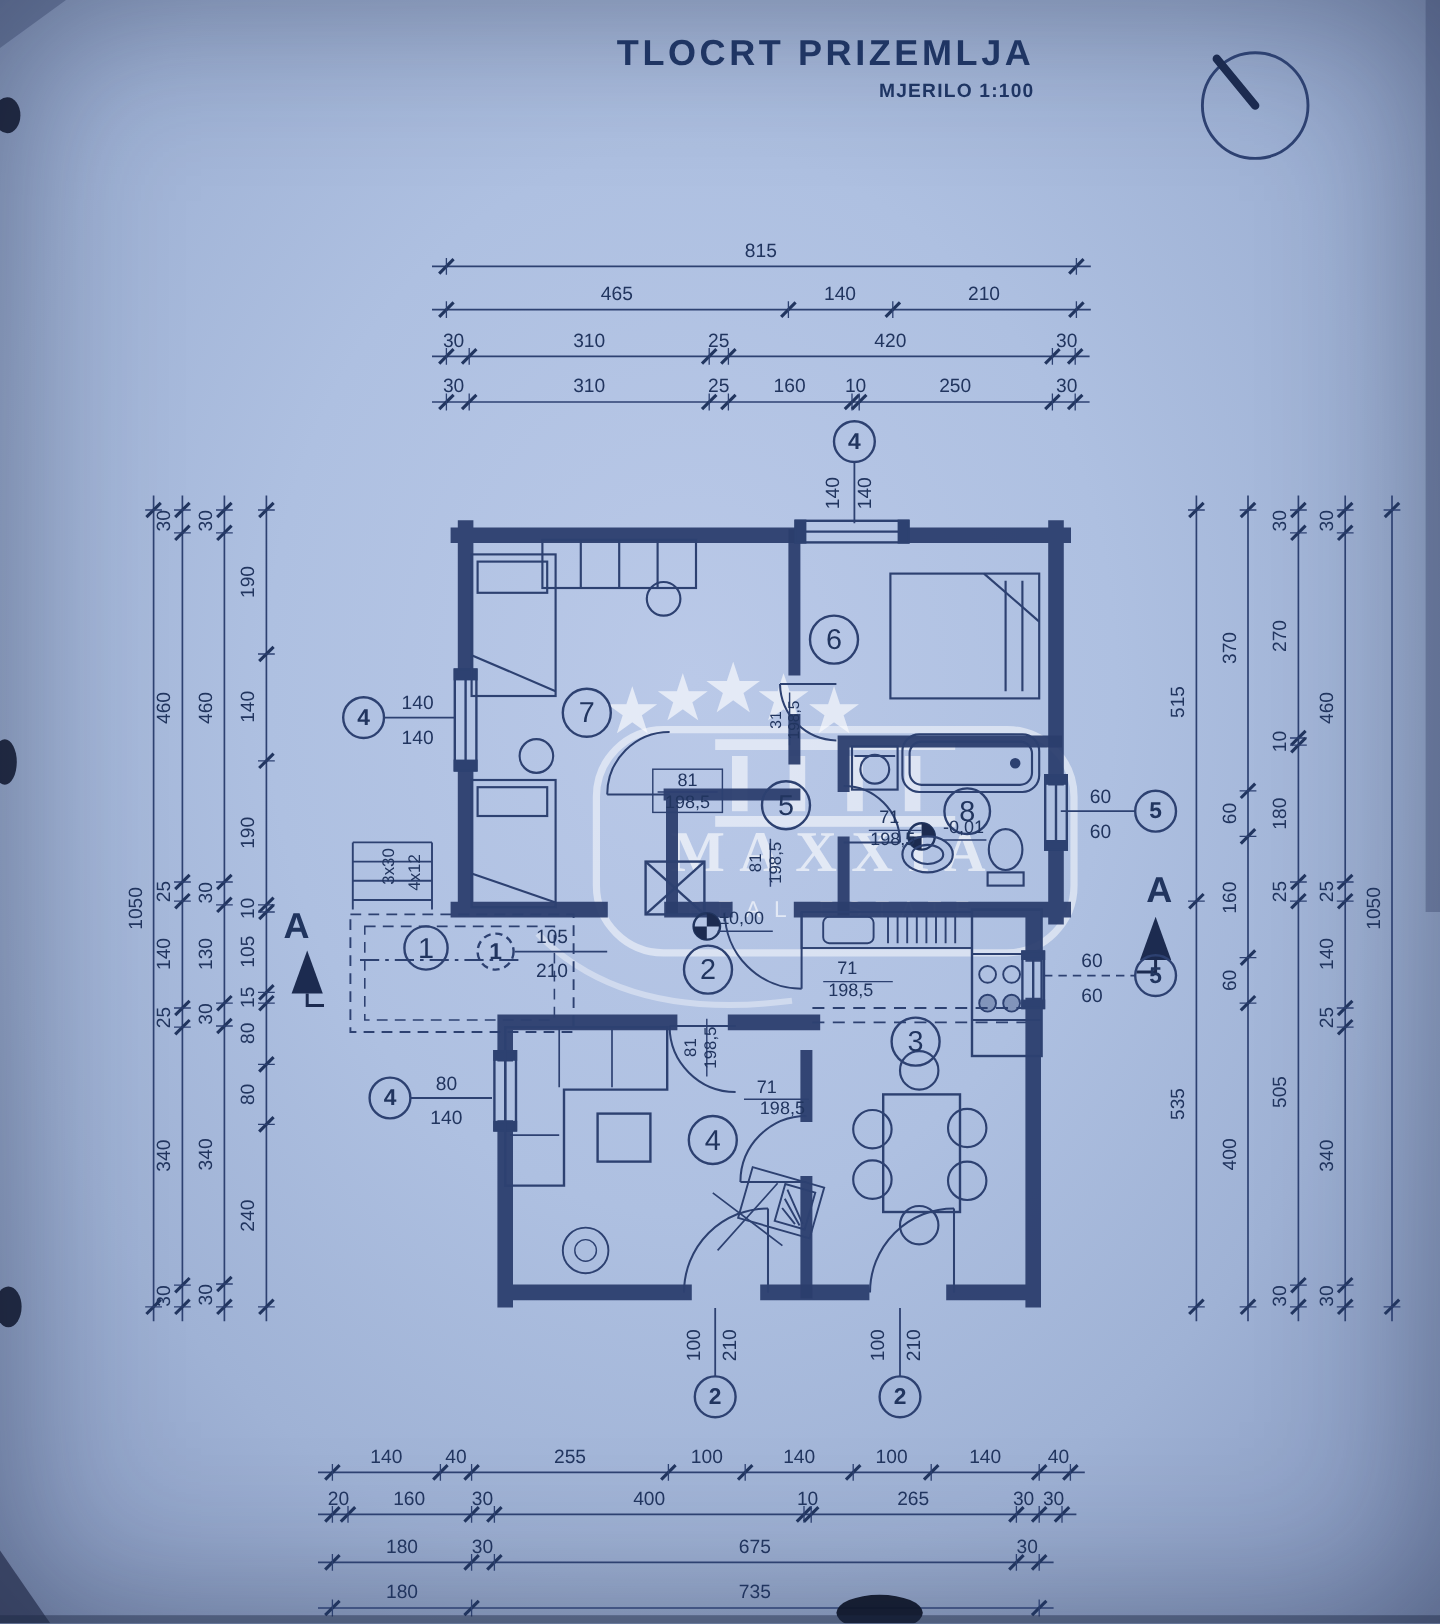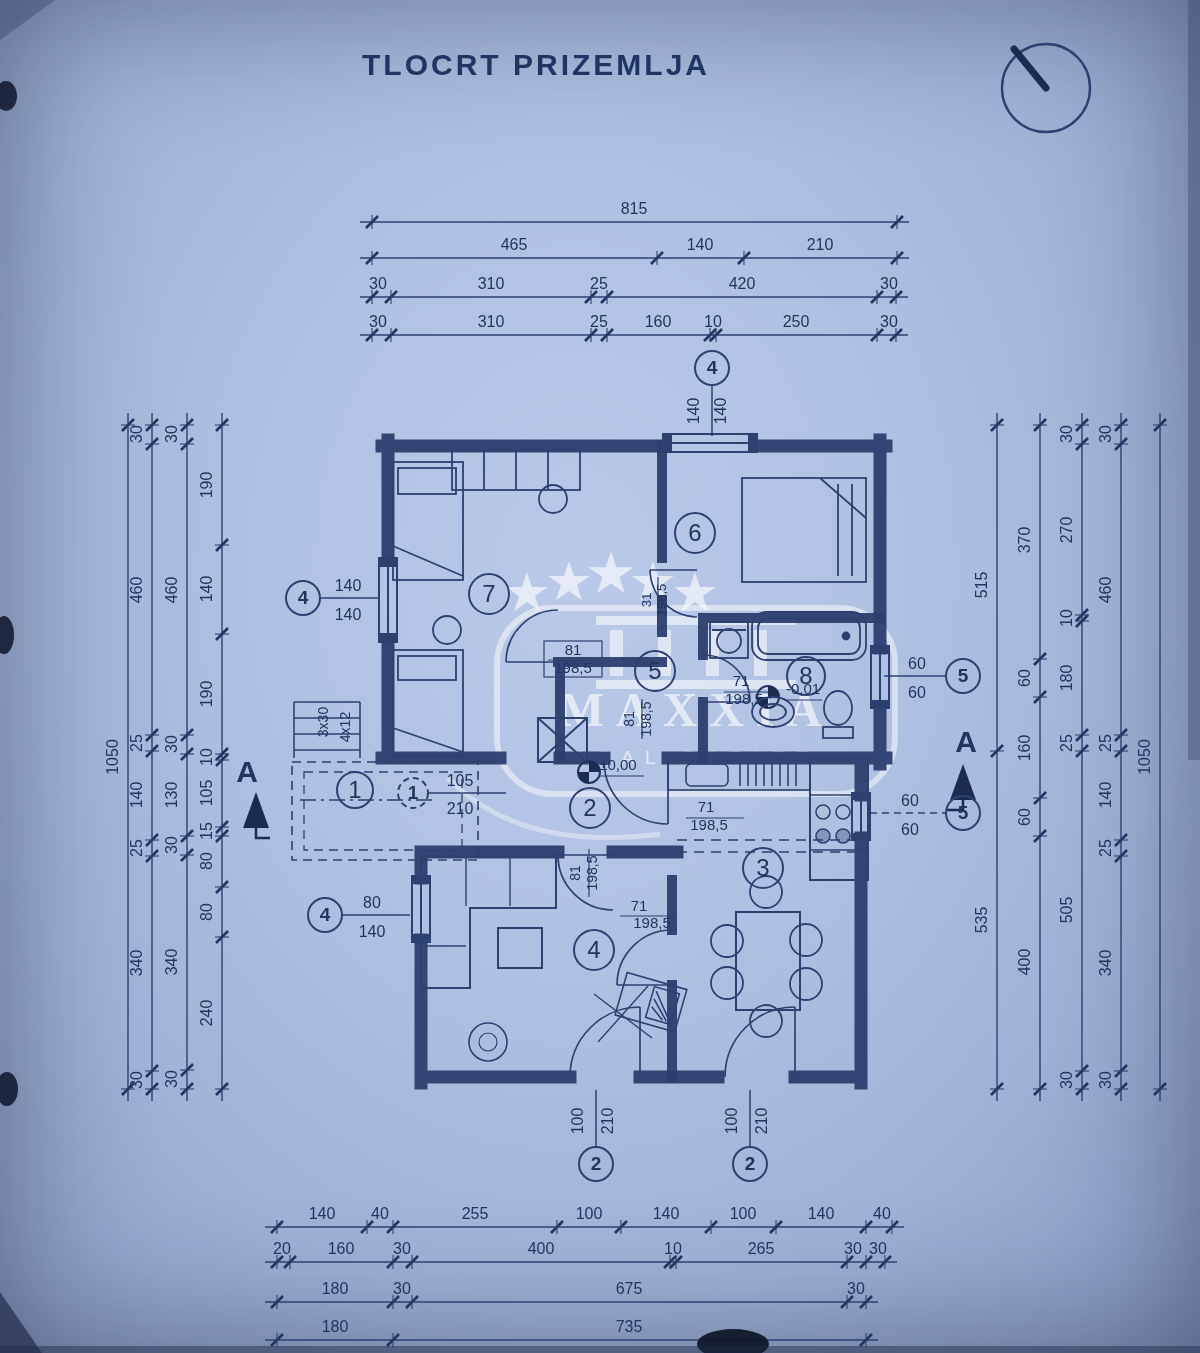--- a/index.html
+++ b/index.html
@@ -1,41 +1,42 @@
 <!DOCTYPE html>
 <html><head>
 <meta charset="utf-8">
 <style>
   html,body{margin:0;padding:0;background:#6b7da0;}
   .page{position:relative;width:1200px;height:1353px;overflow:hidden;
     background:radial-gradient(ellipse at 48% 42%, #bac9e8 0%, #aec0e1 40%, #9fb2d5 68%, #8496bd 100%);
     box-shadow:inset 0 0 140px rgba(20,28,55,.45);
     font-family:"Liberation Sans", sans-serif;}
   svg{position:absolute;left:0;top:0;filter:blur(.3px) saturate(1.03);}
-  .title-block{position:absolute;left:362px;top:48px;width:500px;text-align:left;color:#1f3563;z-index:5;}
+  .title-block{position:absolute;left:362px;top:28px;width:500px;text-align:right;color:#1f3563;z-index:5;}
   .title-main{font-size:30px;font-weight:bold;letter-spacing:3px;}
   .title-scale{font-size:16px;font-weight:bold;letter-spacing:1px;margin-top:6px;}
   .dimline{stroke:#2e4170;stroke-width:1.4;fill:none;}
   .tick{stroke:#22355e;stroke-width:2.6;}
   .stub{stroke:#2e4170;stroke-width:1.1;}
   .dimtext{font:16px "Liberation Sans",sans-serif;fill:#22355e;text-anchor:middle;}
   .mcirc{stroke:#2e4170;stroke-width:2;fill:none;}
   .mnum{font:bold 19px "Liberation Sans",sans-serif;fill:#22355e;text-anchor:middle;}
   .rnum{font:24px "Liberation Sans",sans-serif;fill:#22355e;text-anchor:middle;}
   .leader{stroke:#2e4170;stroke-width:1.5;fill:none;}
   .ann{font-family:"Liberation Sans",sans-serif;fill:#22355e;text-anchor:middle;}
   .wm{fill:#ffffff;opacity:.62;text-anchor:middle;}
 </style>
 </head>
 <body>
 
 <div class="page">
 
   <div class="title-block">
     <div class="title-main">TLOCRT PRIZEMLJA</div>
+    <div class="title-scale">MJERILO 1:100</div>
   </div>
 
   <svg id="plan" width="1200" height="1353" viewBox="0 0 1200 1353">
 
     <g>
       <circle cx="1046" cy="88" r="44" fill="none" stroke="#2e4170" stroke-width="2.4"></circle>
       <line x1="1046" y1="88" x2="1014" y2="49" stroke="#1c2b4f" stroke-width="7" stroke-linecap="round"></line>
     </g>
 
     <g>

